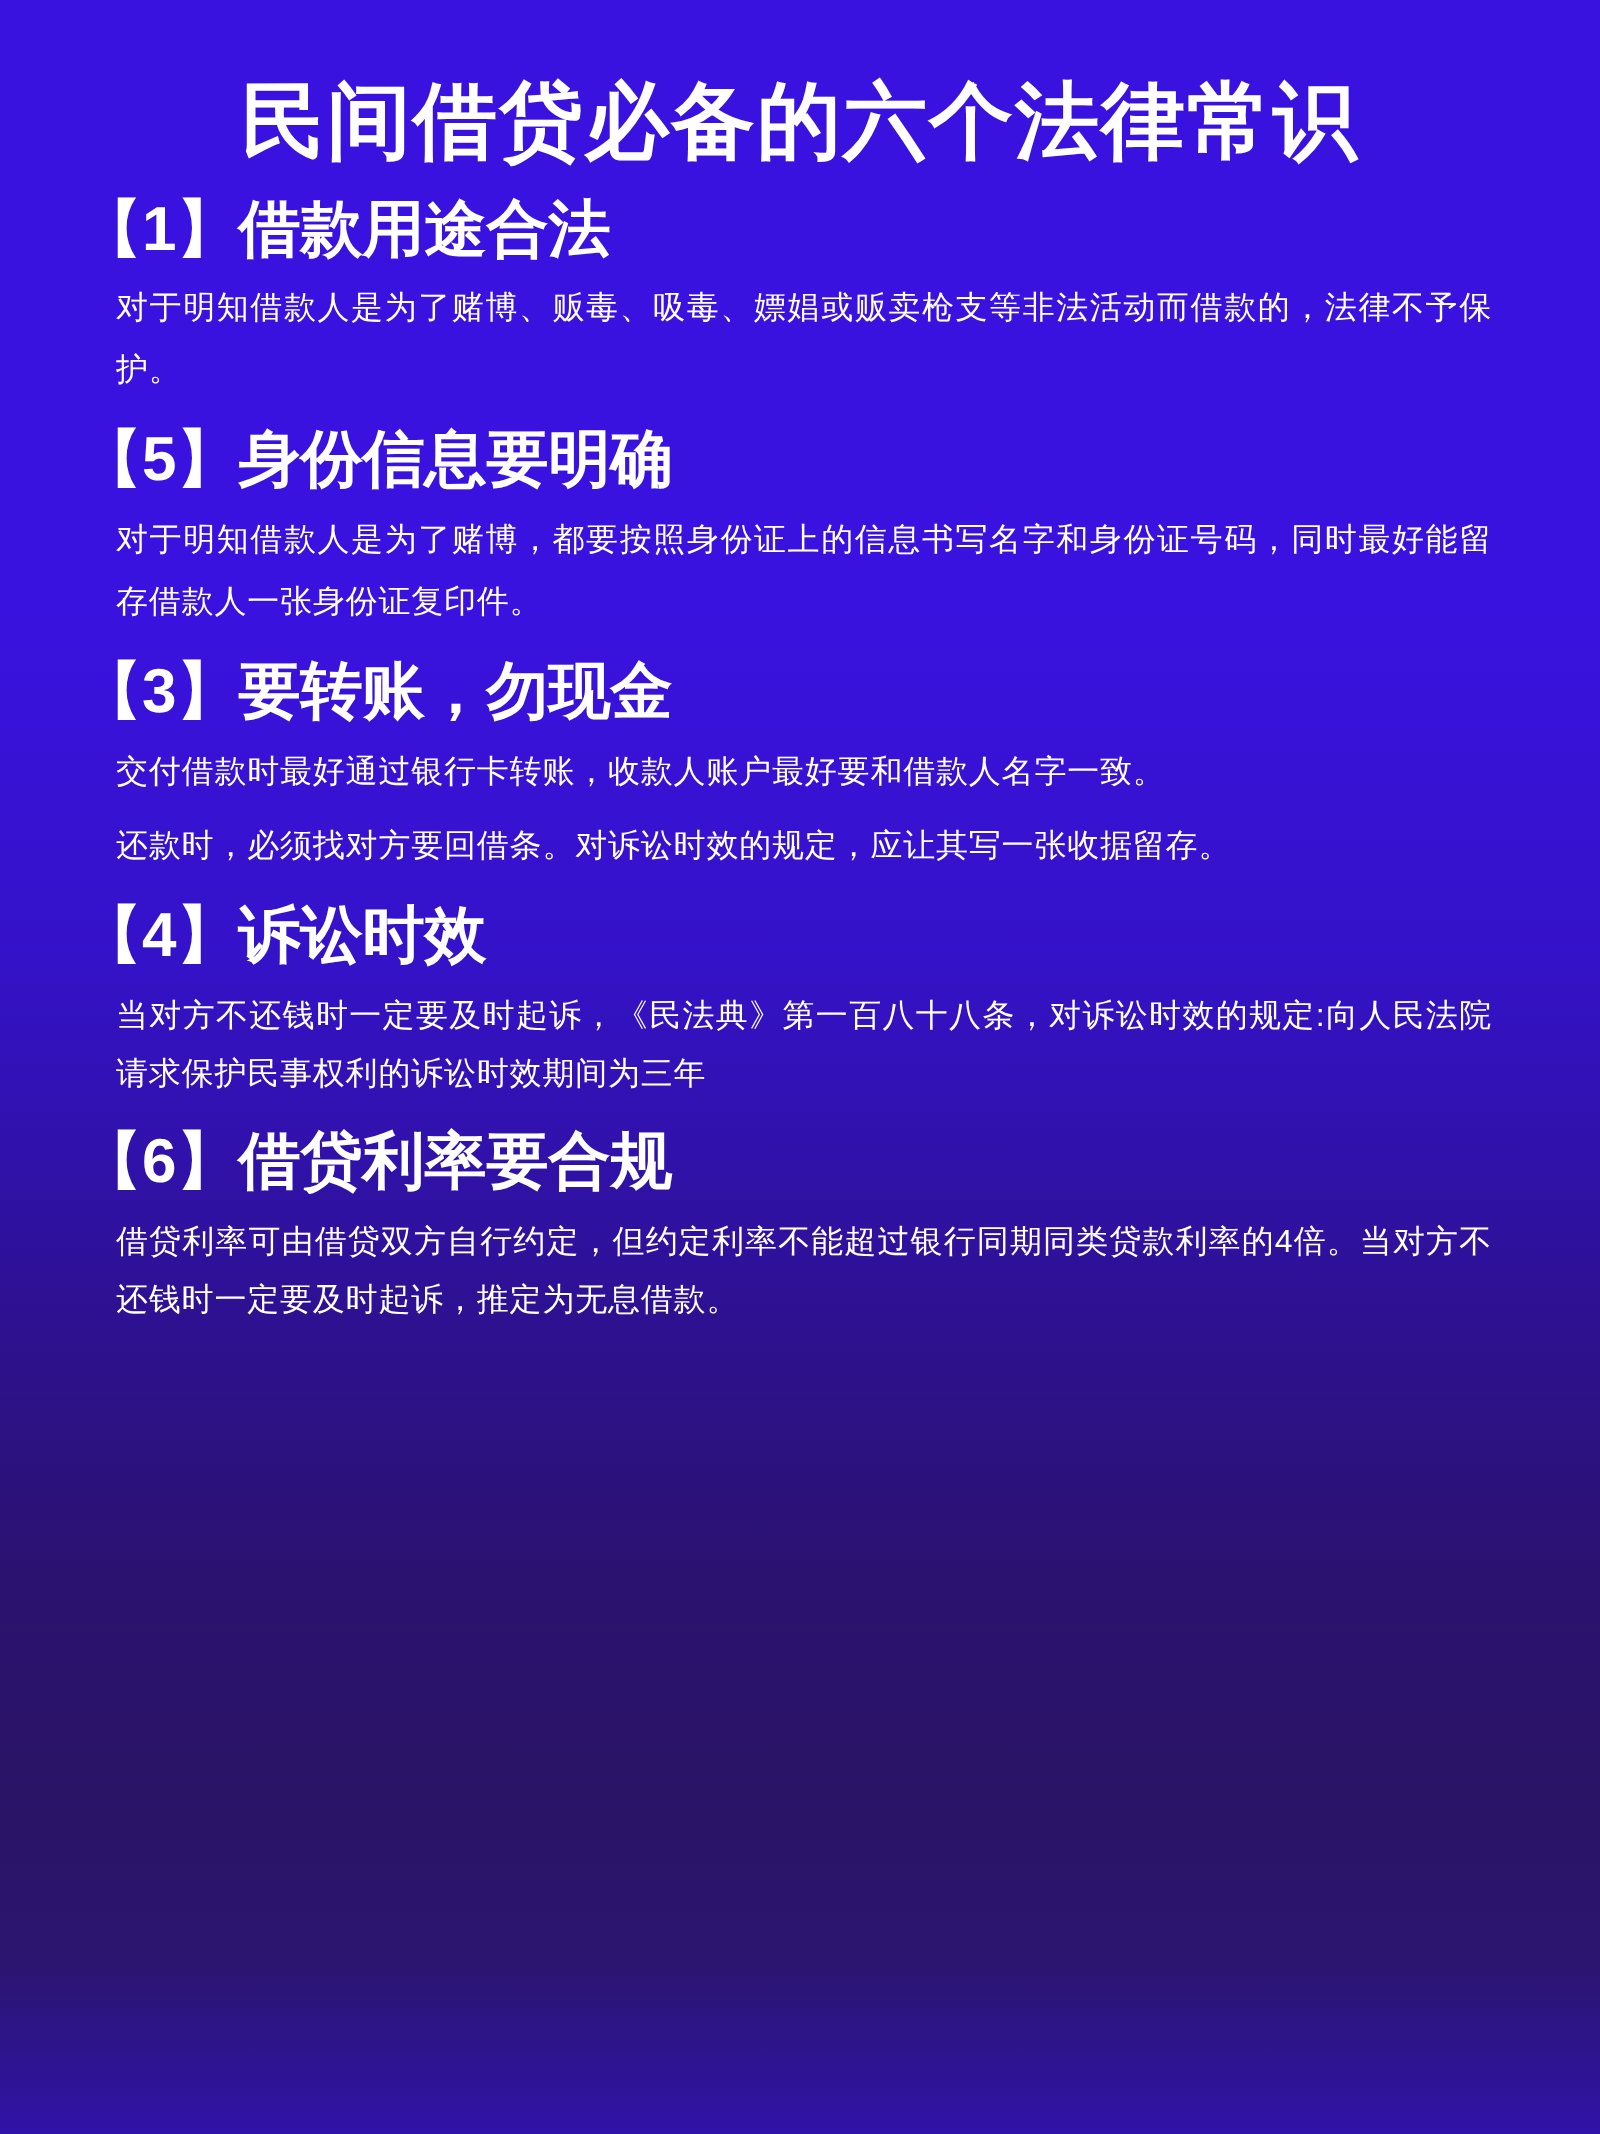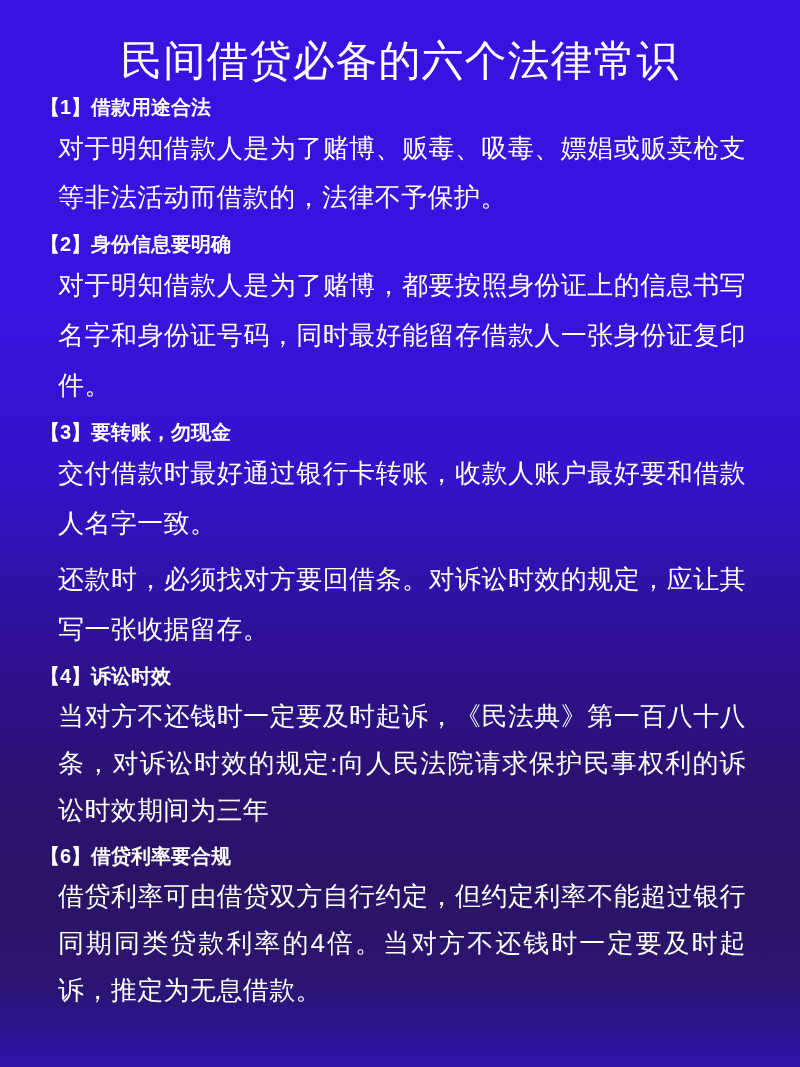--- a/index.html
+++ b/index.html
@@ -38,42 +38,42 @@
     background: #3a12e0;
   }
   .inner {
     position: relative;
     z-index: 2;
     padding-top: 36px;
   }
   .title {
     color: #ffffff;
     font-size: 42px;
-    font-weight: normal;
+    font-weight: bold;
     letter-spacing: 1px;
     text-align: center;
     line-height: 1.18;
     margin: 0 0 6px 0;
     white-space: nowrap;
   }
   .item {
     margin-top: 6px;
   }
   .item-heading {
     color: #ffffff;
-    font-size: 20px;
+    font-size: 31px;
     font-weight: bold;
     line-height: 1.5;
     margin: 0 0 2px 4px;
     letter-spacing: 0px;
     white-space: nowrap;
   }
   .item-body {
     color: #ffffff;
-    font-size: 26px;
+    font-size: 16px;
     line-height: 1.92;
     margin: 0 18px 0 22px;
     letter-spacing: 0.4px;
     text-align: justify;
   }
   .item.compact .item-body {
     line-height: 1.82;
   }
 </style>
 </head>
@@ -83,21 +83,21 @@
   <div class="inner">
 
     <h1 class="title">民间借贷必备的六个法律常识</h1>
 
     <div class="item">
       <h2 class="item-heading">【1】借款用途合法</h2>
       <p class="item-body">对于明知借款人是为了赌博、贩毒、吸毒、嫖娼或贩卖枪支等非法活动而借款的，法律不予保护。</p>
     </div>
 
     <div class="item">
-      <h2 class="item-heading">【2】身份信息要明确</h2>
+      <h2 class="item-heading">【5】身份信息要明确</h2>
       <p class="item-body">对于明知借款人是为了赌博，都要按照身份证上的信息书写名字和身份证号码，同时最好能留存借款人一张身份证复印件。</p>
     </div>
 
     <div class="item">
       <h2 class="item-heading">【3】要转账，勿现金</h2>
       <p class="item-body">交付借款时最好通过银行卡转账，收款人账户最好要和借款人名字一致。</p>
     </div>
 
     <div class="item">
       <p class="item-body">还款时，必须找对方要回借条。对诉讼时效的规定，应让其写一张收据留存。</p>

